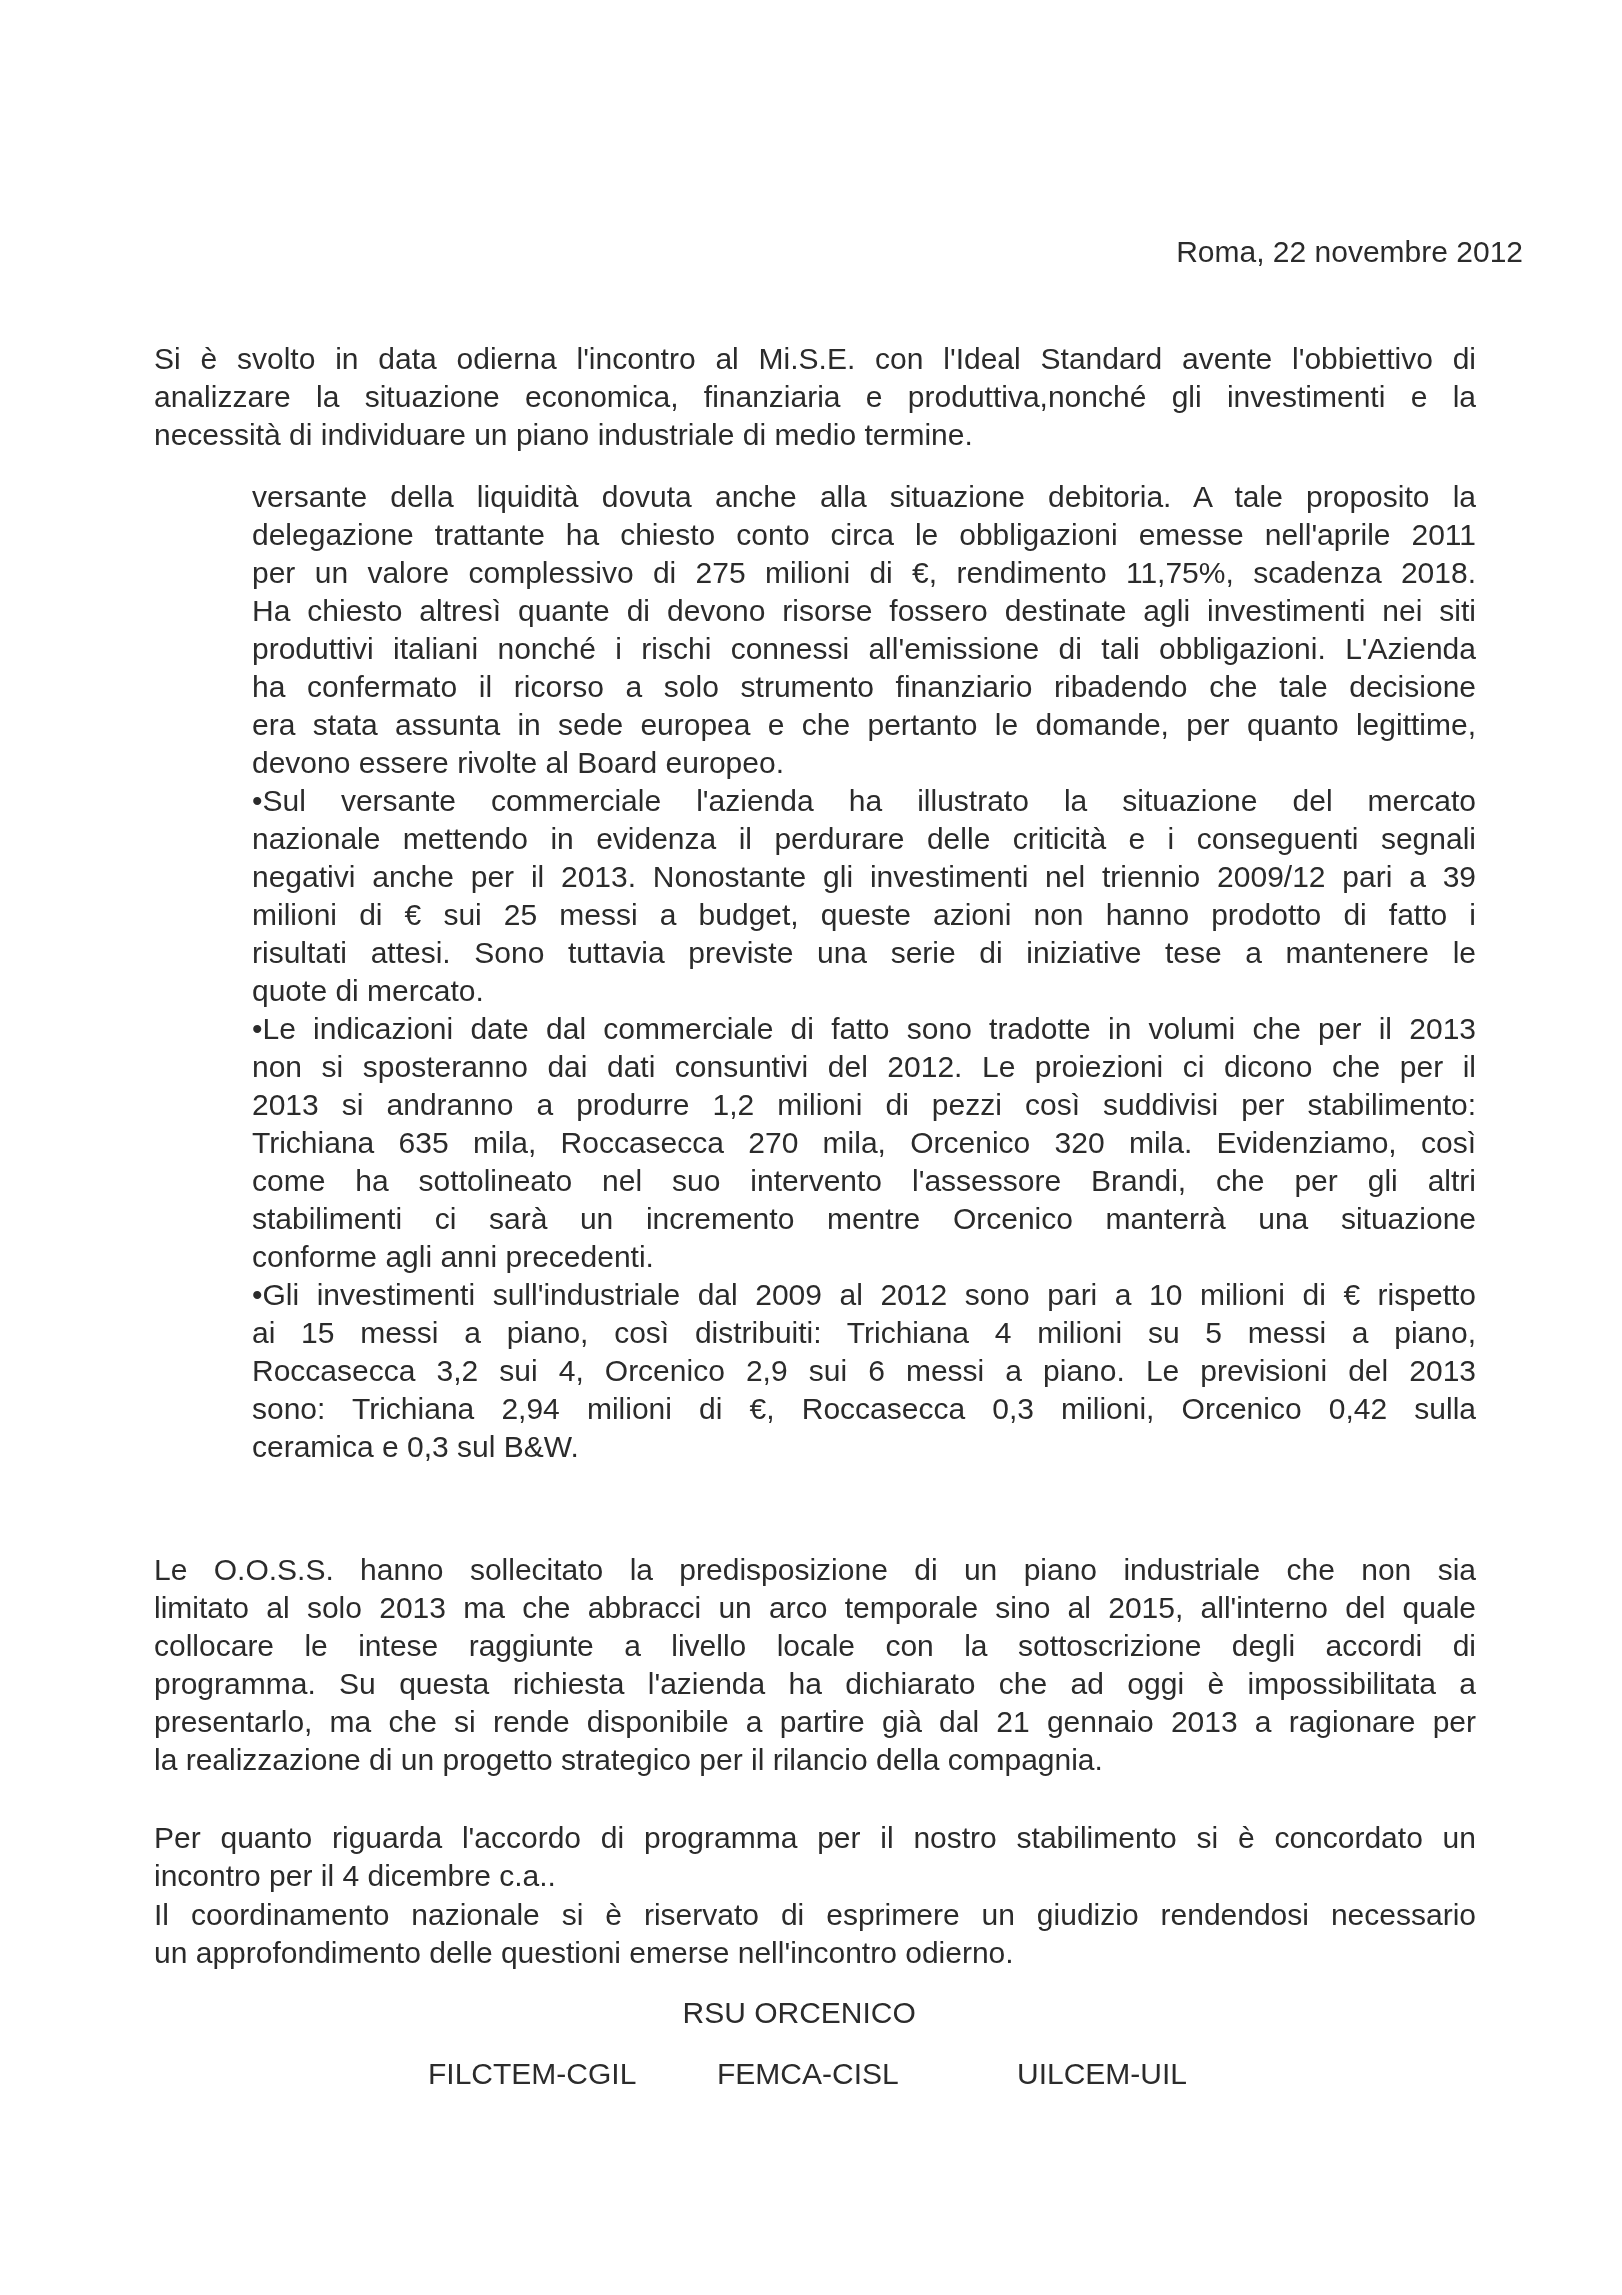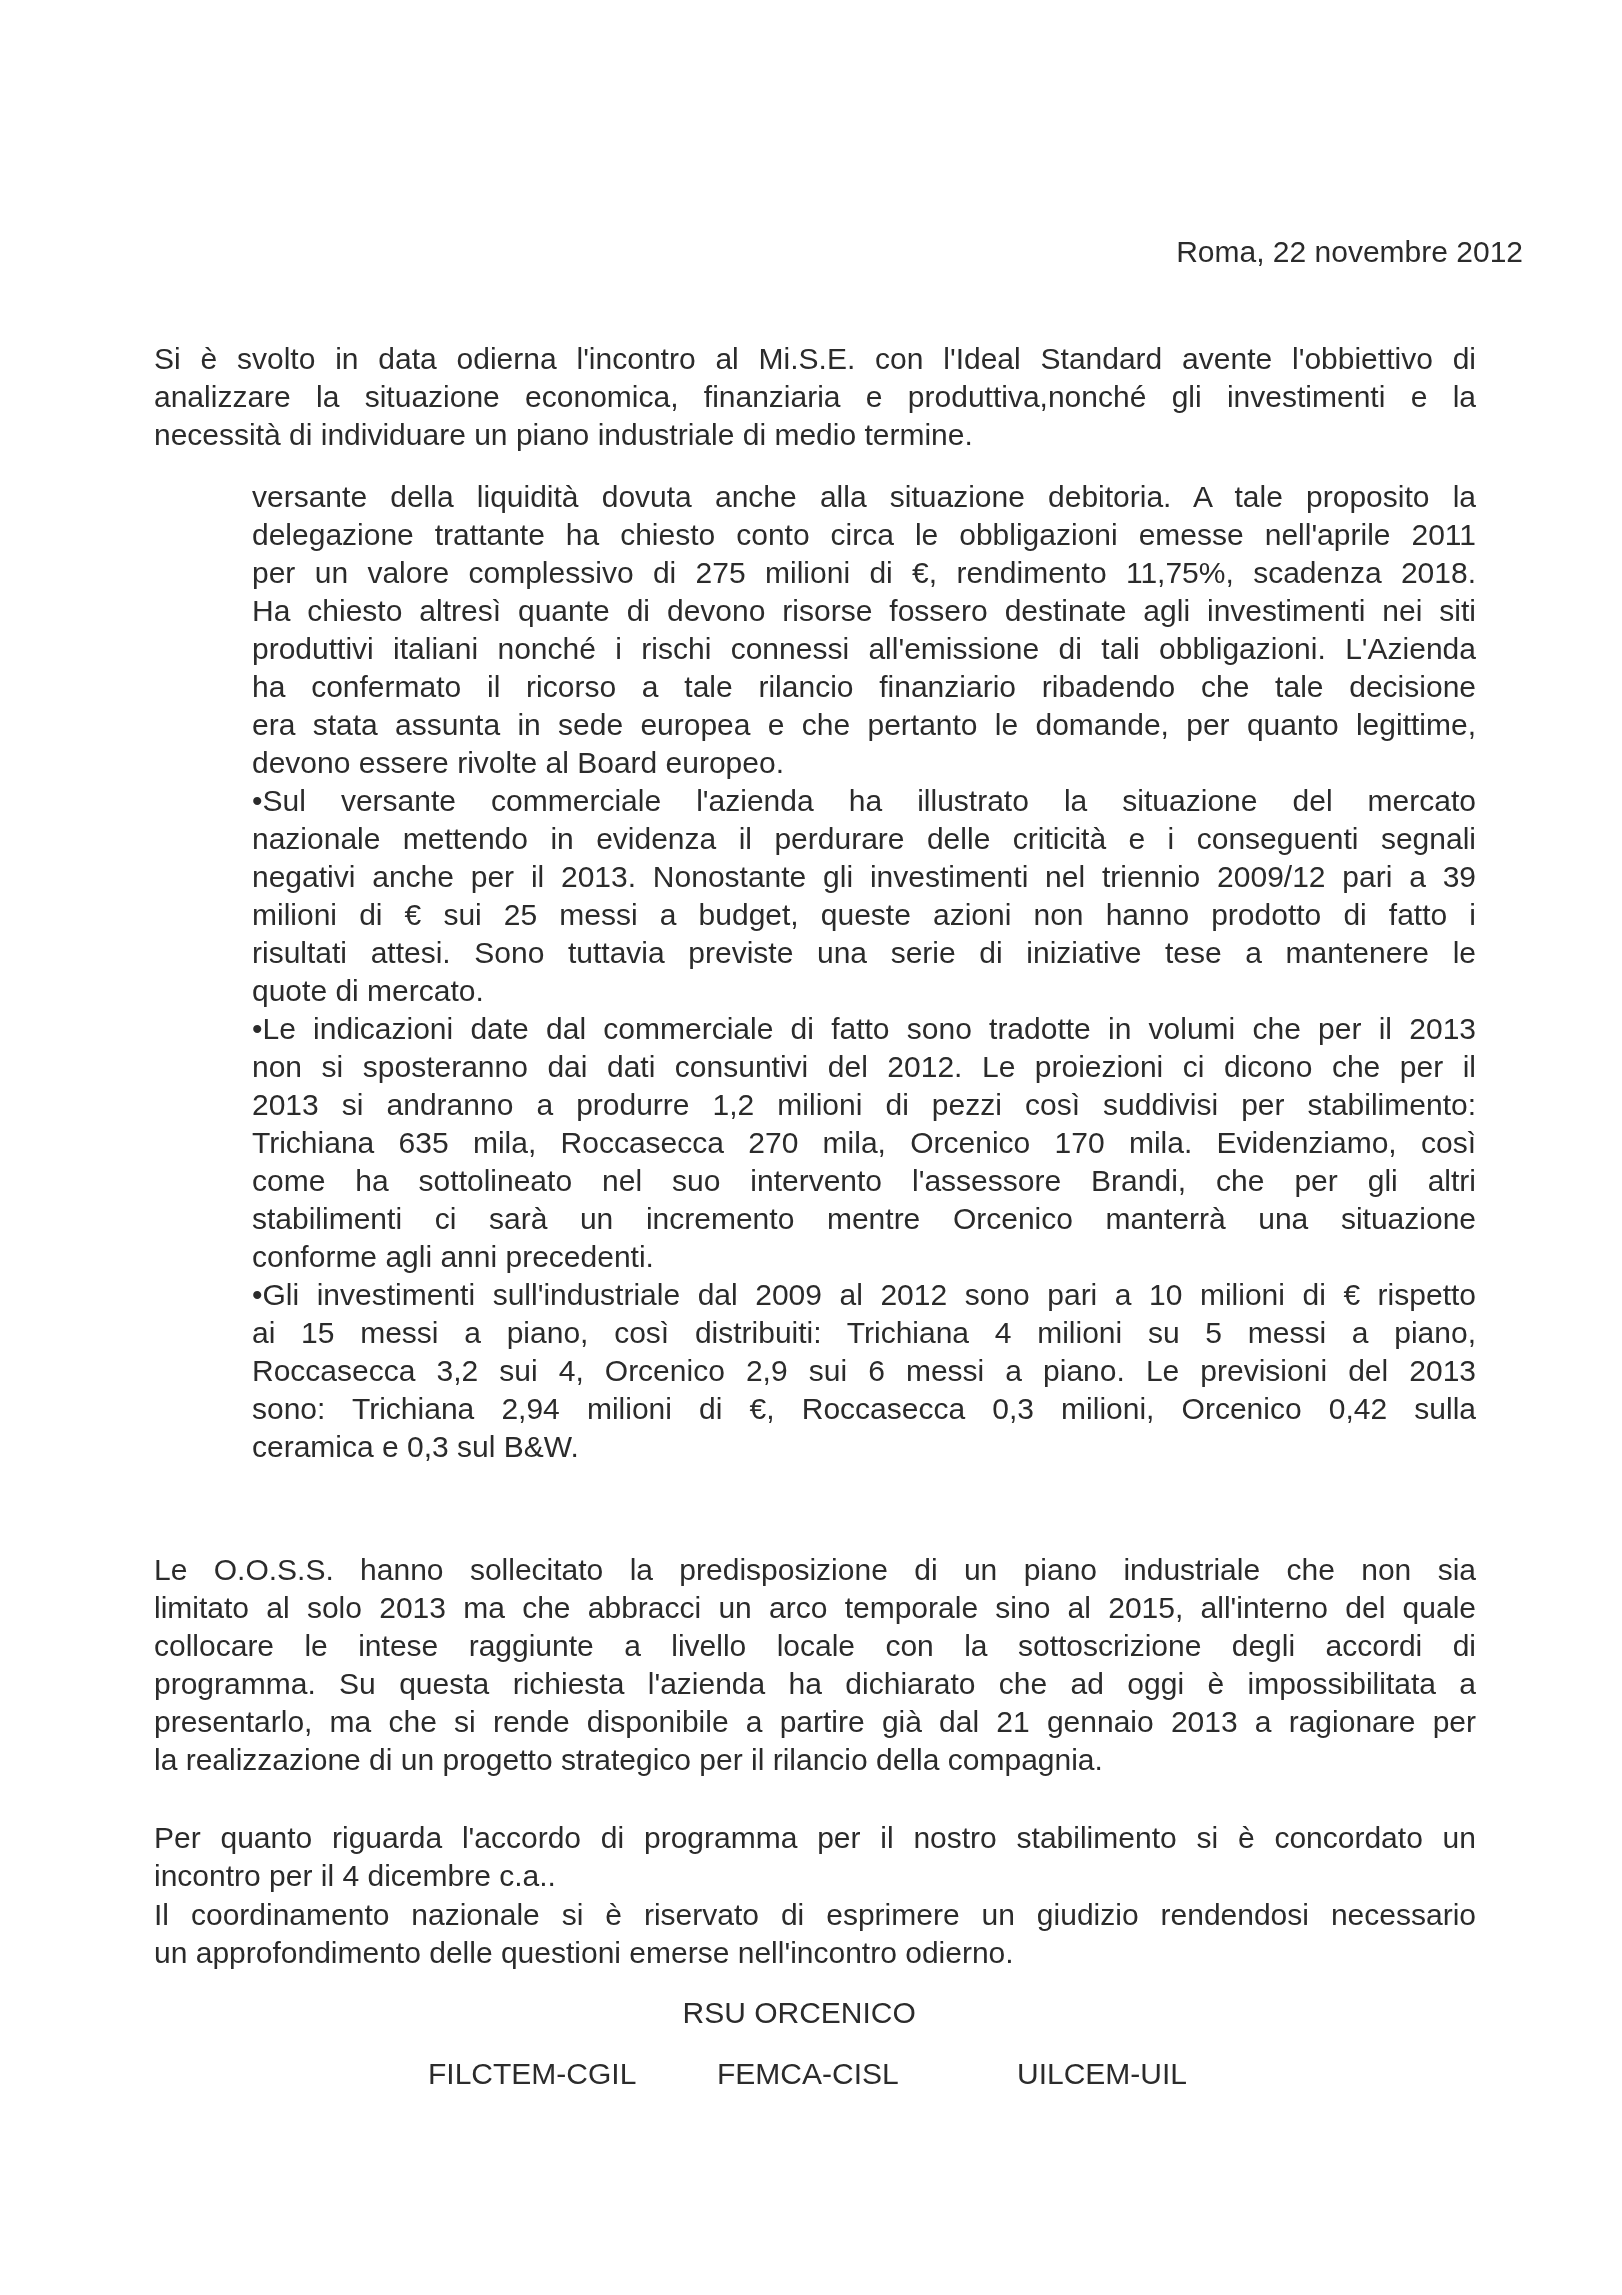--- a/index.html
+++ b/index.html
@@ -54,37 +54,37 @@
     <span class="line last">necessità di individuare un piano industriale di medio termine.</span>
   </div>
 
   <div class="bullets">
     <div>
       <span class="line">versante della liquidità dovuta anche alla situazione debitoria. A tale proposito la</span>
       <span class="line">delegazione trattante ha chiesto conto circa le obbligazioni emesse nell'aprile 2011</span>
       <span class="line">per un valore complessivo di 275 milioni di €, rendimento 11,75%, scadenza 2018.</span>
       <span class="line">Ha chiesto altresì quante di devono risorse fossero destinate agli investimenti nei siti</span>
       <span class="line">produttivi italiani nonché i rischi connessi all'emissione di tali obbligazioni. L'Azienda</span>
-      <span class="line">ha confermato il ricorso a tale rilancio finanziario ribadendo che tale decisione</span>
+      <span class="line">ha confermato il ricorso a solo strumento finanziario ribadendo che tale decisione</span>
       <span class="line">era stata assunta in sede europea e che pertanto le domande, per quanto legittime,</span>
       <span class="line last">devono essere rivolte al Board europeo.</span>
     </div>
     <div>
       <span class="line">•Sul versante commerciale l'azienda ha illustrato la situazione del mercato</span>
       <span class="line">nazionale mettendo in evidenza il perdurare delle criticità e i conseguenti segnali</span>
       <span class="line">negativi anche per il 2013. Nonostante gli investimenti nel triennio 2009/12 pari a 39</span>
       <span class="line">milioni di € sui 25 messi a budget, queste azioni non hanno prodotto di fatto i</span>
       <span class="line">risultati attesi. Sono tuttavia previste una serie di iniziative tese a mantenere le</span>
       <span class="line last">quote di mercato.</span>
     </div>
     <div>
       <span class="line">•Le indicazioni date dal commerciale di fatto sono tradotte in volumi che per il 2013</span>
       <span class="line">non si sposteranno dai dati consuntivi del 2012. Le proiezioni ci dicono che per il</span>
       <span class="line">2013 si andranno a produrre 1,2 milioni di pezzi così suddivisi per stabilimento:</span>
-      <span class="line">Trichiana 635 mila, Roccasecca 270 mila, Orcenico 170 mila. Evidenziamo, così</span>
+      <span class="line">Trichiana 635 mila, Roccasecca 270 mila, Orcenico 320 mila. Evidenziamo, così</span>
       <span class="line">come ha sottolineato nel suo intervento l'assessore Brandi, che per gli altri</span>
       <span class="line">stabilimenti ci sarà un incremento mentre Orcenico manterrà una situazione</span>
       <span class="line last">conforme agli anni precedenti.</span>
     </div>
     <div>
       <span class="line">•Gli investimenti sull'industriale dal 2009 al 2012 sono pari a 10 milioni di € rispetto</span>
       <span class="line">ai 15 messi a piano, così distribuiti: Trichiana 4 milioni su 5 messi a piano,</span>
       <span class="line">Roccasecca 3,2 sui 4, Orcenico 2,9 sui 6 messi a piano. Le previsioni del 2013</span>
       <span class="line">sono: Trichiana 2,94 milioni di €, Roccasecca 0,3 milioni, Orcenico 0,42 sulla</span>
       <span class="line last">ceramica e 0,3 sul B&amp;W.</span>

